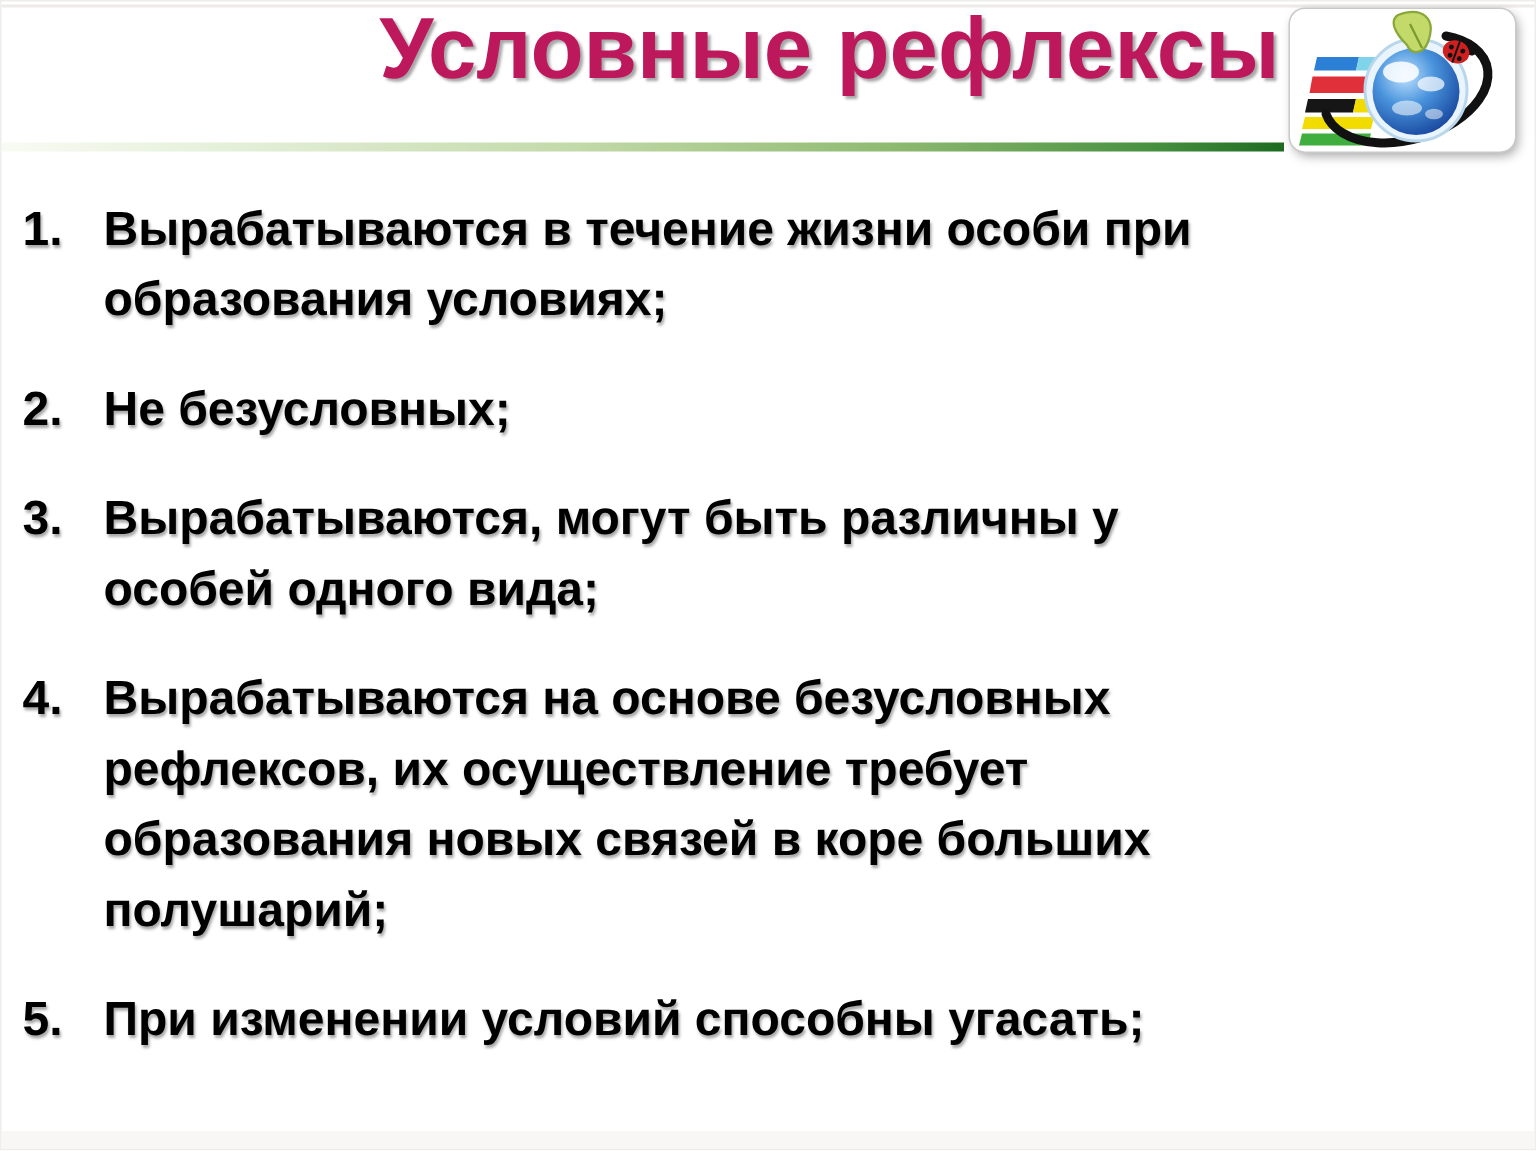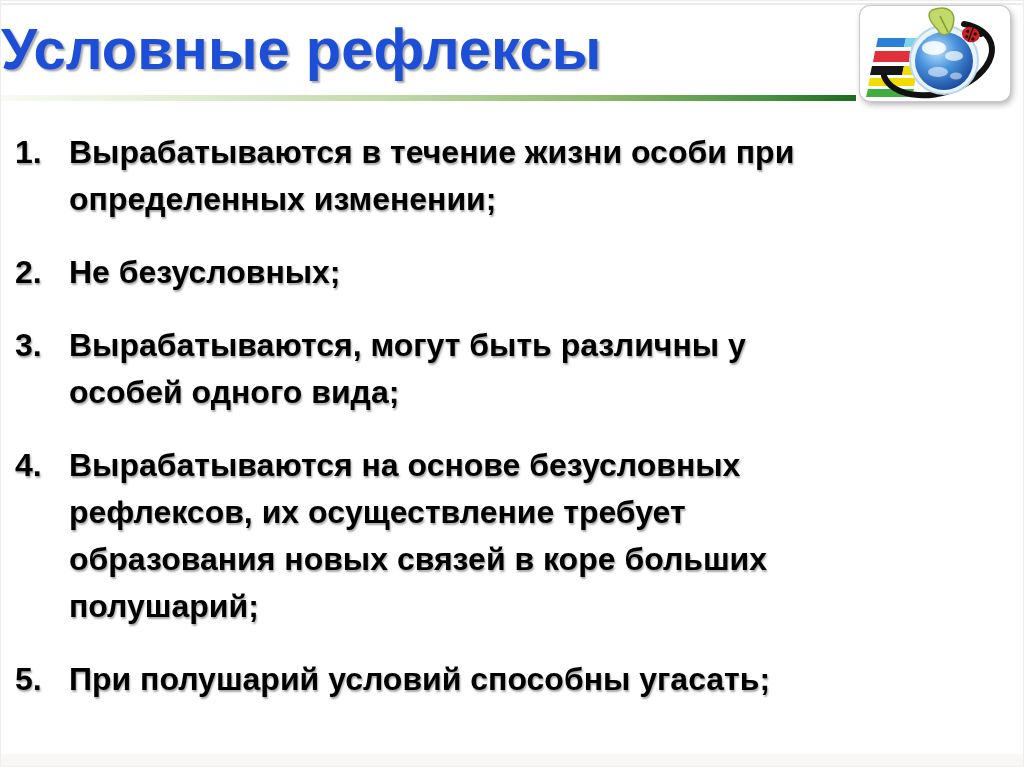--- a/index.html
+++ b/index.html
@@ -29,27 +29,26 @@
     height: 12px;
     background: #f8f7f6;
   }
   .slide-header {
     position: absolute;
     top: 0; left: 0; right: 0;
     height: 102px;
   }
   .slide-title {
     margin: 0;
-    padding-top: 16px;
     margin-right: 170px;          
-    text-align: left;
+    text-align: right;
     font-size: 58px;
     line-height: 64px;
     font-weight: 700;
-    color: #1d4ed8;
+    color: #be185d;
     text-shadow: 2px 2px 2px rgba(0,0,0,0.35);
     letter-spacing: 0px;
     white-space: nowrap;
   }
   .title-rule {
     position: absolute;
     top: 94px;
     left: 0;
     width: 855px;
     height: 6px;
@@ -152,38 +151,38 @@
           <circle cx="114.5" cy="32.5" r="1.6" fill="#111111"></circle>
         </g>
       </svg>
     </div>
   </div>
 
   <div class="slide-body">
     <div class="list-item">
       <span class="num">1.</span>
       <span class="txt">Вырабатываются в течение жизни особи при
-определенных изменении;</span>
+образования условиях;</span>
     </div>
     <div class="list-item">
       <span class="num">2.</span>
       <span class="txt">Не безусловных;</span>
     </div>
     <div class="list-item">
       <span class="num">3.</span>
       <span class="txt">Вырабатываются, могут быть различны у
 особей одного вида;</span>
     </div>
     <div class="list-item">
       <span class="num">4.</span>
       <span class="txt">Вырабатываются на основе безусловных
 рефлексов, их осуществление требует
 образования новых связей в коре больших
 полушарий;</span>
     </div>
     <div class="list-item">
       <span class="num">5.</span>
-      <span class="txt">При полушарий условий способны угасать;</span>
+      <span class="txt">При изменении условий способны угасать;</span>
     </div>
   </div>
 
   <div class="bottom-edge"></div>
 </div>
 
 </body></html>

